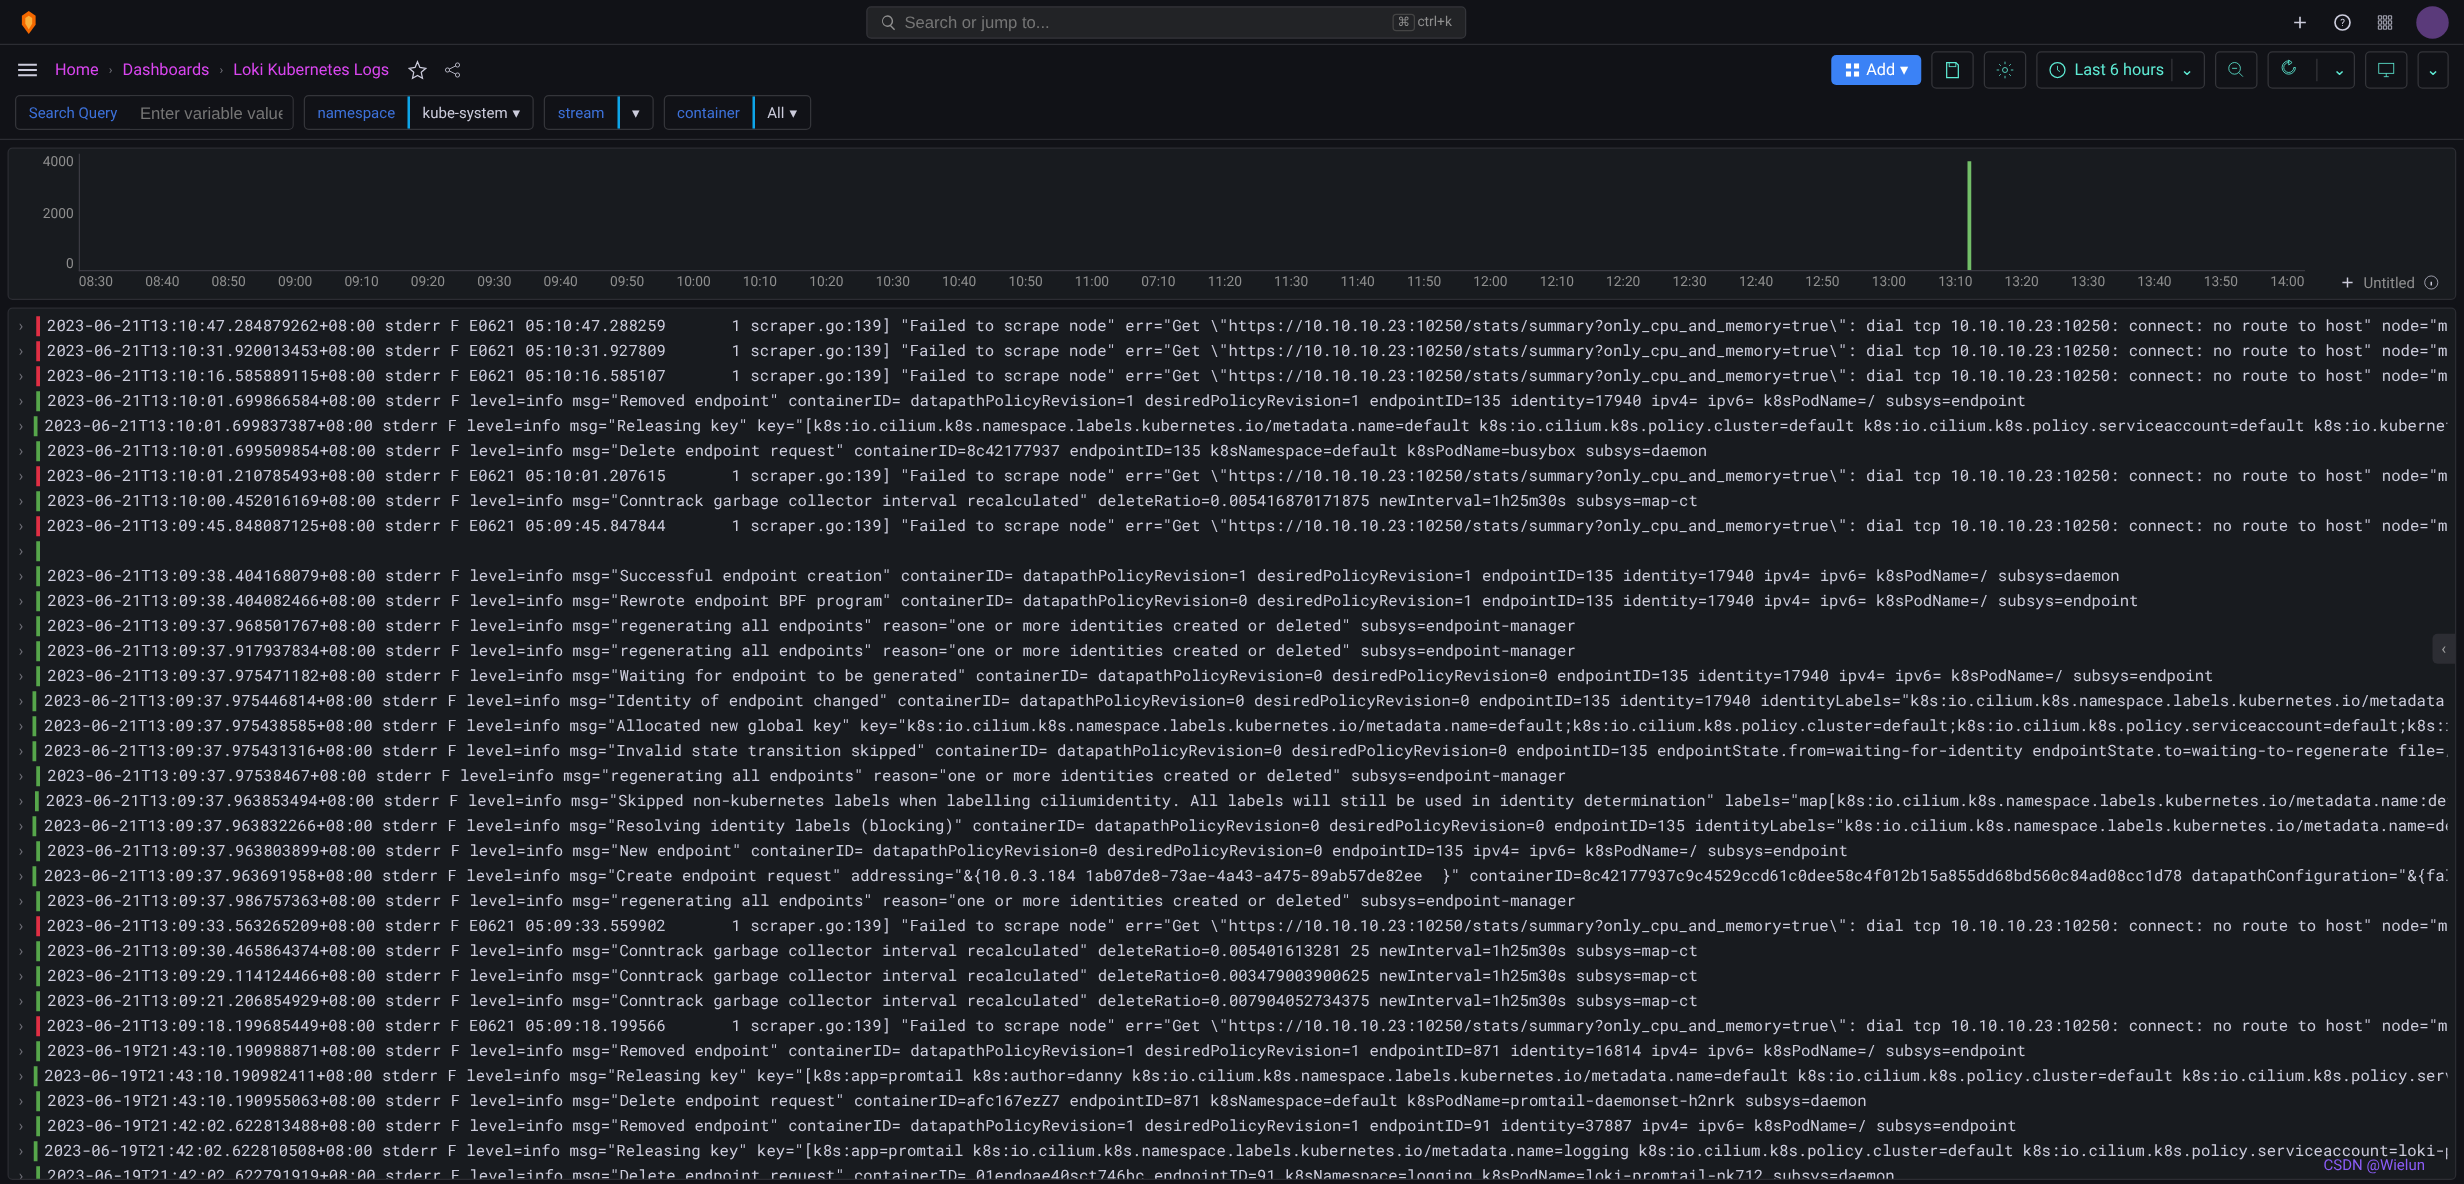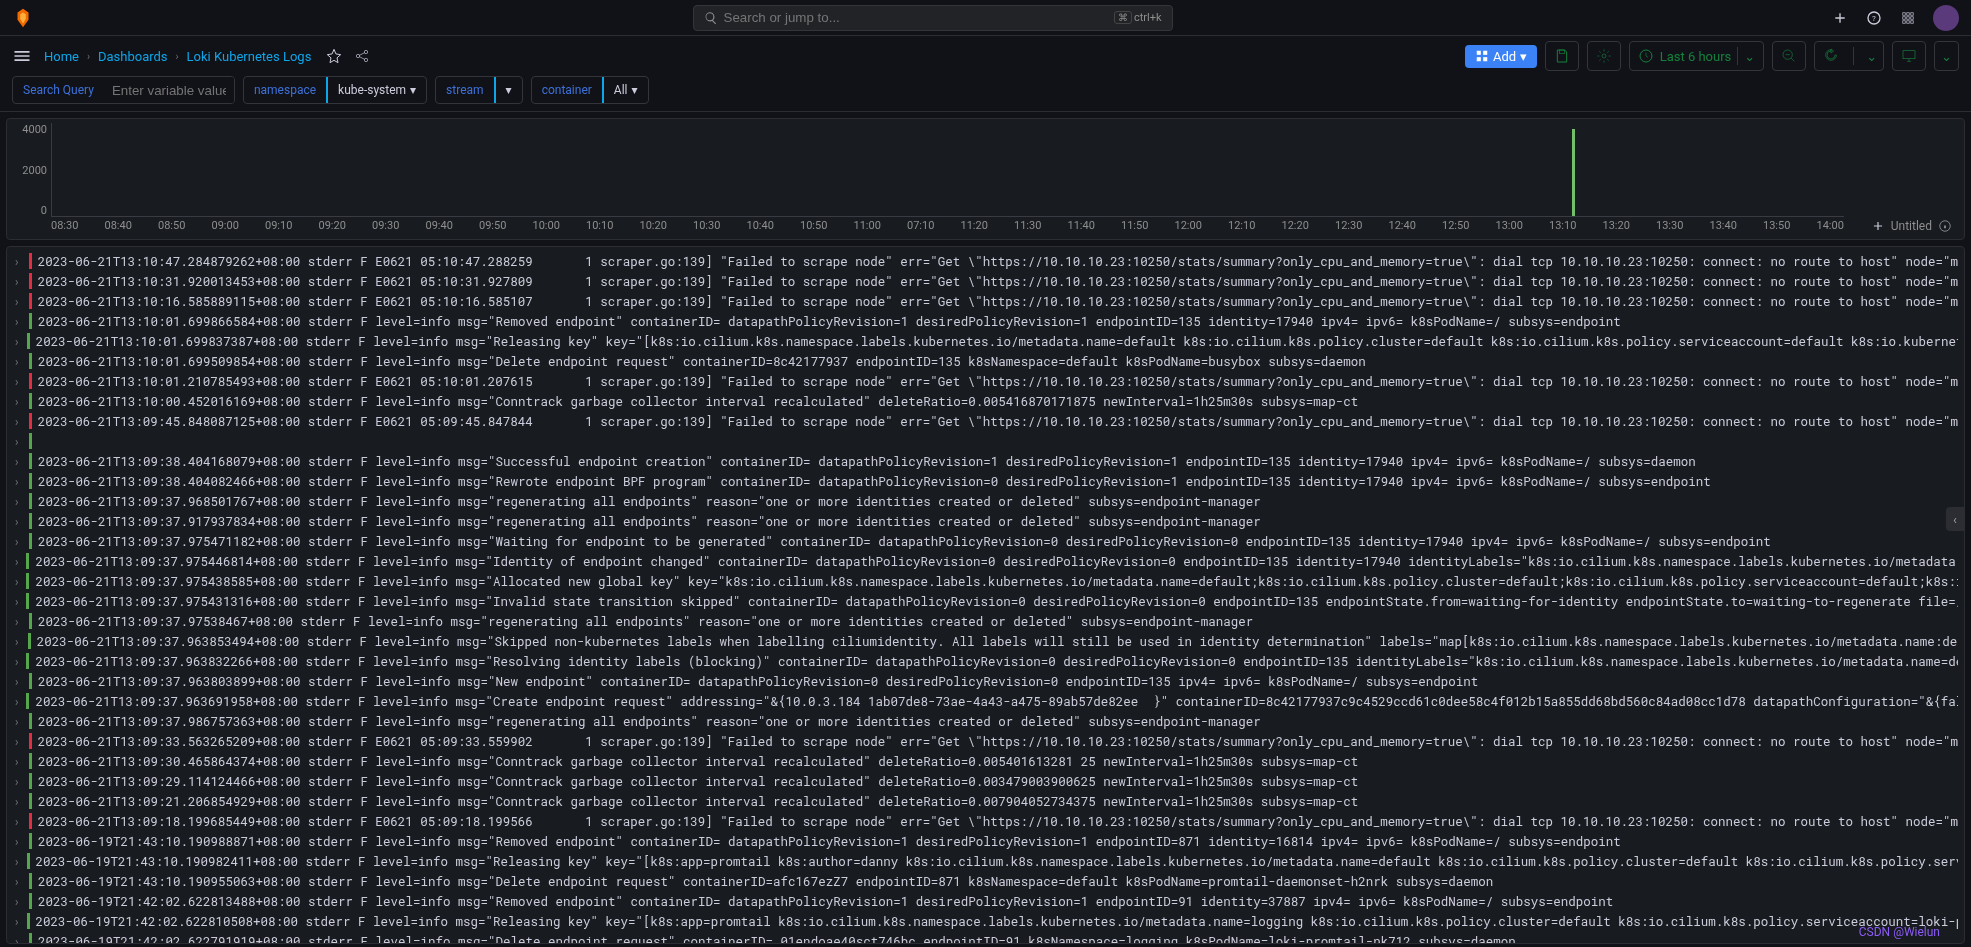--- a/index.html
+++ b/index.html
@@ -63,21 +63,21 @@
 }
 
 
 .crumbbar {
   height: 40px;
   display: flex;
   align-items: center;
   padding: 0 12px;
 }
 .menu-icon { width: 20px; height: 20px; margin-right: 12px; cursor: pointer; }
-.crumb { color: #0ea5e9; }
+.crumb { color: #d946ef; }
 .crumb.link { cursor: pointer; }
 .crumb-sep { margin: 0 8px; color: #6e6e76; font-size: 10px; }
 .crumb-actions { display:flex; gap: 10px; margin-left: 14px; }
 .right-controls {
   margin-left: auto;
   display: flex;
   align-items: center;
   gap: 8px;
 }
 .add-btn {
@@ -92,21 +92,21 @@
   cursor: pointer;
 }
 .ctrl-box {
   border: 1px solid #34353a;
   border-radius: 4px;
   height: 30px;
   display: flex;
   align-items: center;
   padding: 0 8px;
   cursor: pointer;
-  color: #15803d;
+  color: #5eead4;
   gap: 6px;
 }
 .ctrl-sep { width:1px; height:18px; background:#34353a; }
 
 
 .varbar {
   height: 36px;
   display: flex;
   align-items: flex-start;
   padding: 0 12px;
@@ -147,20 +147,21 @@
   font-size:12px;
   border-left:2px solid #0ea5e9;
 }
 
 
 .panel {
   margin: 6px;
   border: 1px solid #2c2d33;
   border-radius: 4px;
   background: #181b1f;
+  padding-left: 12px;
 }
 .chart {
   height: 120px;
   position: relative;
   padding: 6px 10px;
 }
 .y-axis {
   position:absolute;
   left: 6px;
   top: 4px;

